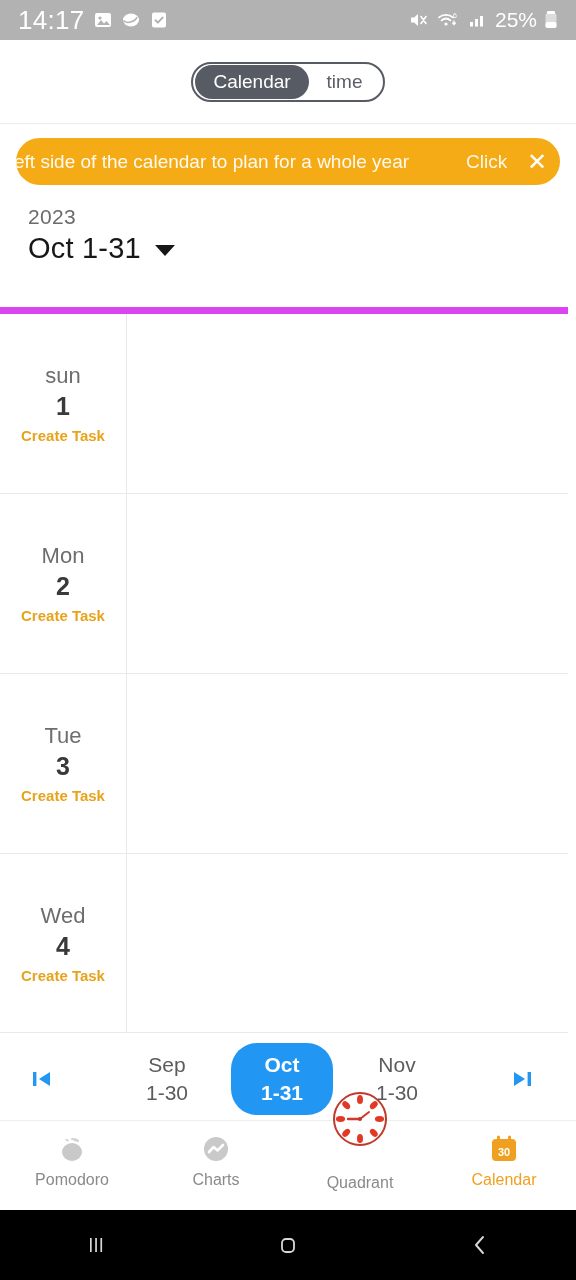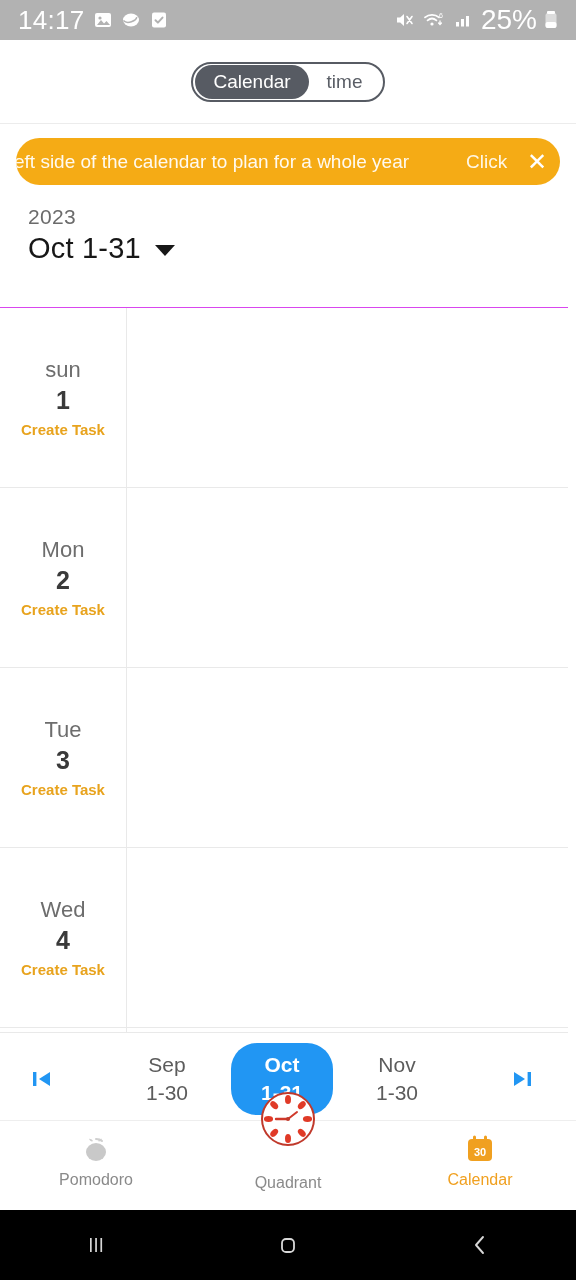--- a/index.html
+++ b/index.html
@@ -13,21 +13,21 @@
 
   
   .statusbar {
     position:absolute; top:0; left:0; width:576px; height:40px;
     background:#b2b2b2; display:flex; align-items:center;
     padding:0 18px; color:#ffffff;
   }
   .sb-left { display:flex; align-items:center; gap:8px; }
   .sb-time { font-size:26px; letter-spacing:0.3px; }
   .sb-right { margin-left:auto; display:flex; align-items:center; gap:7px; }
-  .sb-pct { font-size:28px; }
+  .sb-pct { font-size:21px; }
   .ic { display:inline-block; line-height:0; }
 
   
   .topbar {
     position:absolute; top:40px; left:0; width:576px; height:84px;
     background:#fff; display:flex; align-items:center; justify-content:center;
     border-bottom:1px solid #ececec;
   }
   .segment {
     display:flex; align-items:center;
@@ -69,21 +69,21 @@
   .m-label { font-size:29px; color:#171717; letter-spacing:0.2px; }
   .m-caret {
     width:0; height:0; border-left:10px solid transparent;
     border-right:10px solid transparent; border-top:11px solid #171717;
     margin-top:4px;
   }
 
   
   .grid {
     position:absolute; top:307px; left:0; width:568px; height:726px;
-    border-top:1px solid #d946ef; border-bottom:1px solid #e9e9e9;
+    border-top:7px solid #d946ef; border-bottom:1px solid #e9e9e9;
     overflow:hidden;
   }
   .gcol-line {
     position:absolute; top:0; left:126px; width:1px; height:726px;
     background:#e9e9e9;
   }
   .day-row {
     position:relative; height:180px; width:576px;
     border-bottom:1px solid #e9e9e9; display:flex;
   }
@@ -302,20 +302,29 @@
         <svg width="32" height="32" viewBox="0 0 32 32">
             <path d="M16 6c3 0 5 1 6 2" stroke="#cfcfcf" stroke-width="2" fill="none" stroke-linecap="round"></path>
             <path d="M13 8c-1-1.6-2.6-2.4-4-2.2 .5 1.6 1.8 2.6 3 2.8z" fill="#cfcfcf"></path>
             <path d="M18 8c1-1.6 2.6-2.4 4-2.2-.5 1.6-1.8 2.6-3 2.8z" fill="#cfcfcf"></path>
             <ellipse cx="16" cy="19" rx="10" ry="9" fill="#c9c9c9"></ellipse>
           </svg>
       </div>
       <div class="tab-label">Pomodoro</div>
     </div>
 
+    <div class="tab">
+      <div class="tab-ico">
+        <svg width="32" height="32" viewBox="0 0 32 32">
+            <circle cx="16" cy="16" r="12" fill="#c9c9c9"></circle>
+            <path d="M9 19l4.6-5 4 3.4L23 12" stroke="#ffffff" stroke-width="2.6" fill="none" stroke-linecap="round" stroke-linejoin="round"></path>
+          </svg>
+      </div>
+      <div class="tab-label">Charts</div>
+    </div>
 
     <div class="tab raised">
       <div class="tab-ico">
         <svg width="58" height="58" viewBox="0 0 58 58">
           <circle cx="29" cy="29" r="26" fill="#ffffff" stroke="#c0392b" stroke-width="2"></circle>
           <g fill="#e03a27">
             <ellipse cx="29" cy="9.5" rx="3" ry="4.6"></ellipse>
             <ellipse cx="42.8" cy="15.2" rx="3" ry="4.6" transform="rotate(45 42.8 15.2)"></ellipse>
             <ellipse cx="48.5" cy="29" rx="3" ry="4.6" transform="rotate(90 48.5 29)"></ellipse>
             <ellipse cx="42.8" cy="42.8" rx="3" ry="4.6" transform="rotate(135 42.8 42.8)"></ellipse>

